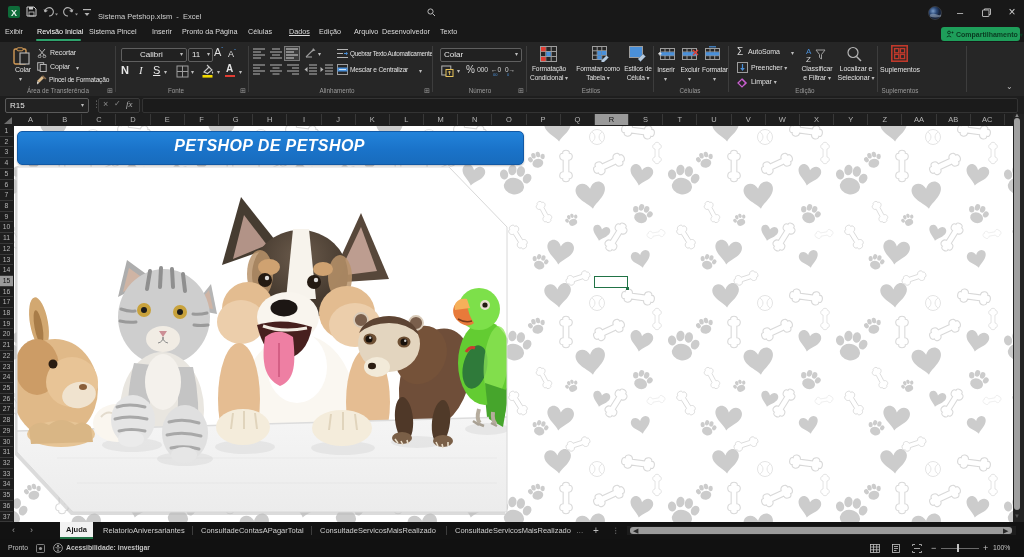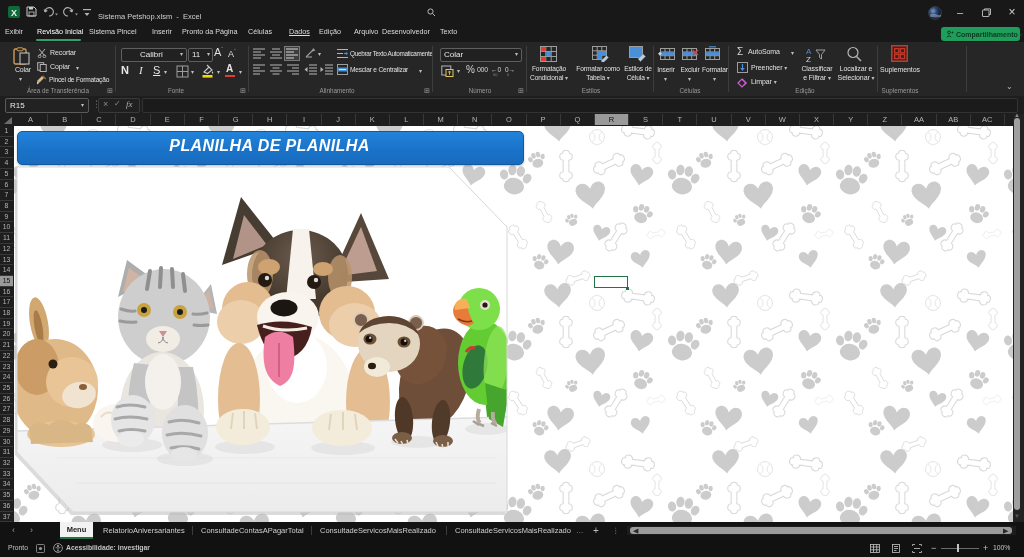--- a/index.html
+++ b/index.html
@@ -490,21 +490,21 @@
           </pattern>
         </defs>
         <rect x="0" y="0" width="1002" height="396" fill="#ffffff"></rect>
         <rect x="0" y="0" width="1002" height="396" fill="url(#petpat)"></rect>
       </svg>
 
       <div class="abs" style="left:3px;top:5px;width:505px;height:32px;border-radius:5px;
            background:linear-gradient(180deg,#2283da 0%,#1a73c9 55%,#186cbd 100%);
            border:1px solid #1259a5;box-shadow:0 1px 2px rgba(0,0,0,.25);"></div>
       <div class="abs" style="left:3px;top:11px;width:505px;text-align:center;color:#fff;
-           font-size:16px;font-weight:bold;font-style:italic;letter-spacing:.4px;">PLANILHA DE PLANILHA</div>
+           font-size:16px;font-weight:bold;font-style:italic;letter-spacing:.4px;">PETSHOP DE PETSHOP</div>
 
       <svg id="pets" class="abs" style="left:0px;top:38px" width="496" height="352" viewBox="-3 -3 496 352">
         <defs>
           <clipPath id="blockclip">
               <path d="M0 0 H432 L490 60 V345 H56 L0 285 Z"></path>
             </clipPath>
           <linearGradient id="boardg" x1="0" y1="0" x2="0" y2="1">
             <stop offset="0%" stop-color="#f5f5f5"></stop>
               <stop offset="100%" stop-color="#ececec"></stop>
           </linearGradient>
@@ -689,21 +689,21 @@
 
     <div class="abs" style="left:1013px;top:0;width:11px;height:408px;background:#222222;"></div>
     <div class="abs" style="left:1014px;top:4px;width:6px;height:392px;background:#a0a0a0;border-radius:3px;"></div>
     <div class="abs" style="left:1014px;top:-2px;color:#8a8a8a;font-size:6px;">▲</div>
     <div class="abs" style="left:1014px;top:399px;color:#555;font-size:6px;">▼</div>
   </div>
 
   <div id="tabbar">
     <div class="abs" style="left:12px;top:0;color:#9a9a9a;font-size:9px;line-height:17px;">‹</div>
     <div class="abs" style="left:30px;top:0;color:#9a9a9a;font-size:9px;line-height:17px;">›</div>
-    <div class="abs" style="left:60px;top:0px;width:33px;height:15px;background:#f2f2f2;border-bottom:2px solid #217346;color:#1a1a1a;font-weight:bold;text-align:center;line-height:15px;">Menu</div>
+    <div class="abs" style="left:60px;top:0px;width:33px;height:15px;background:#f2f2f2;border-bottom:2px solid #217346;color:#1a1a1a;font-weight:bold;text-align:center;line-height:15px;">Ajuda</div>
     <div class="stab" style="left:103px;">RelatorioAniversariantes</div>
     <div class="abs" style="left:192px;top:4px;height:9px;width:1px;background:#3c3c3c;"></div>
     <div class="stab" style="left:201px;">ConsultadeContasAPagarTotal</div>
     <div class="abs" style="left:311px;top:4px;height:9px;width:1px;background:#3c3c3c;"></div>
     <div class="stab" style="left:320px;">ConsultadeServicosMaisRealizado</div>
     <div class="abs" style="left:446px;top:4px;height:9px;width:1px;background:#3c3c3c;"></div>
     <div class="stab" style="left:455px;">ConsultadeServicosMaisRealizado</div>
     <div class="stab" style="left:576px;color:#9a9a9a;">…</div>
     <div class="stab" style="left:593px;color:#bdbdbd;font-size:10px;">+</div>
     <div class="stab" style="left:612px;color:#9a9a9a;">⋮</div>

